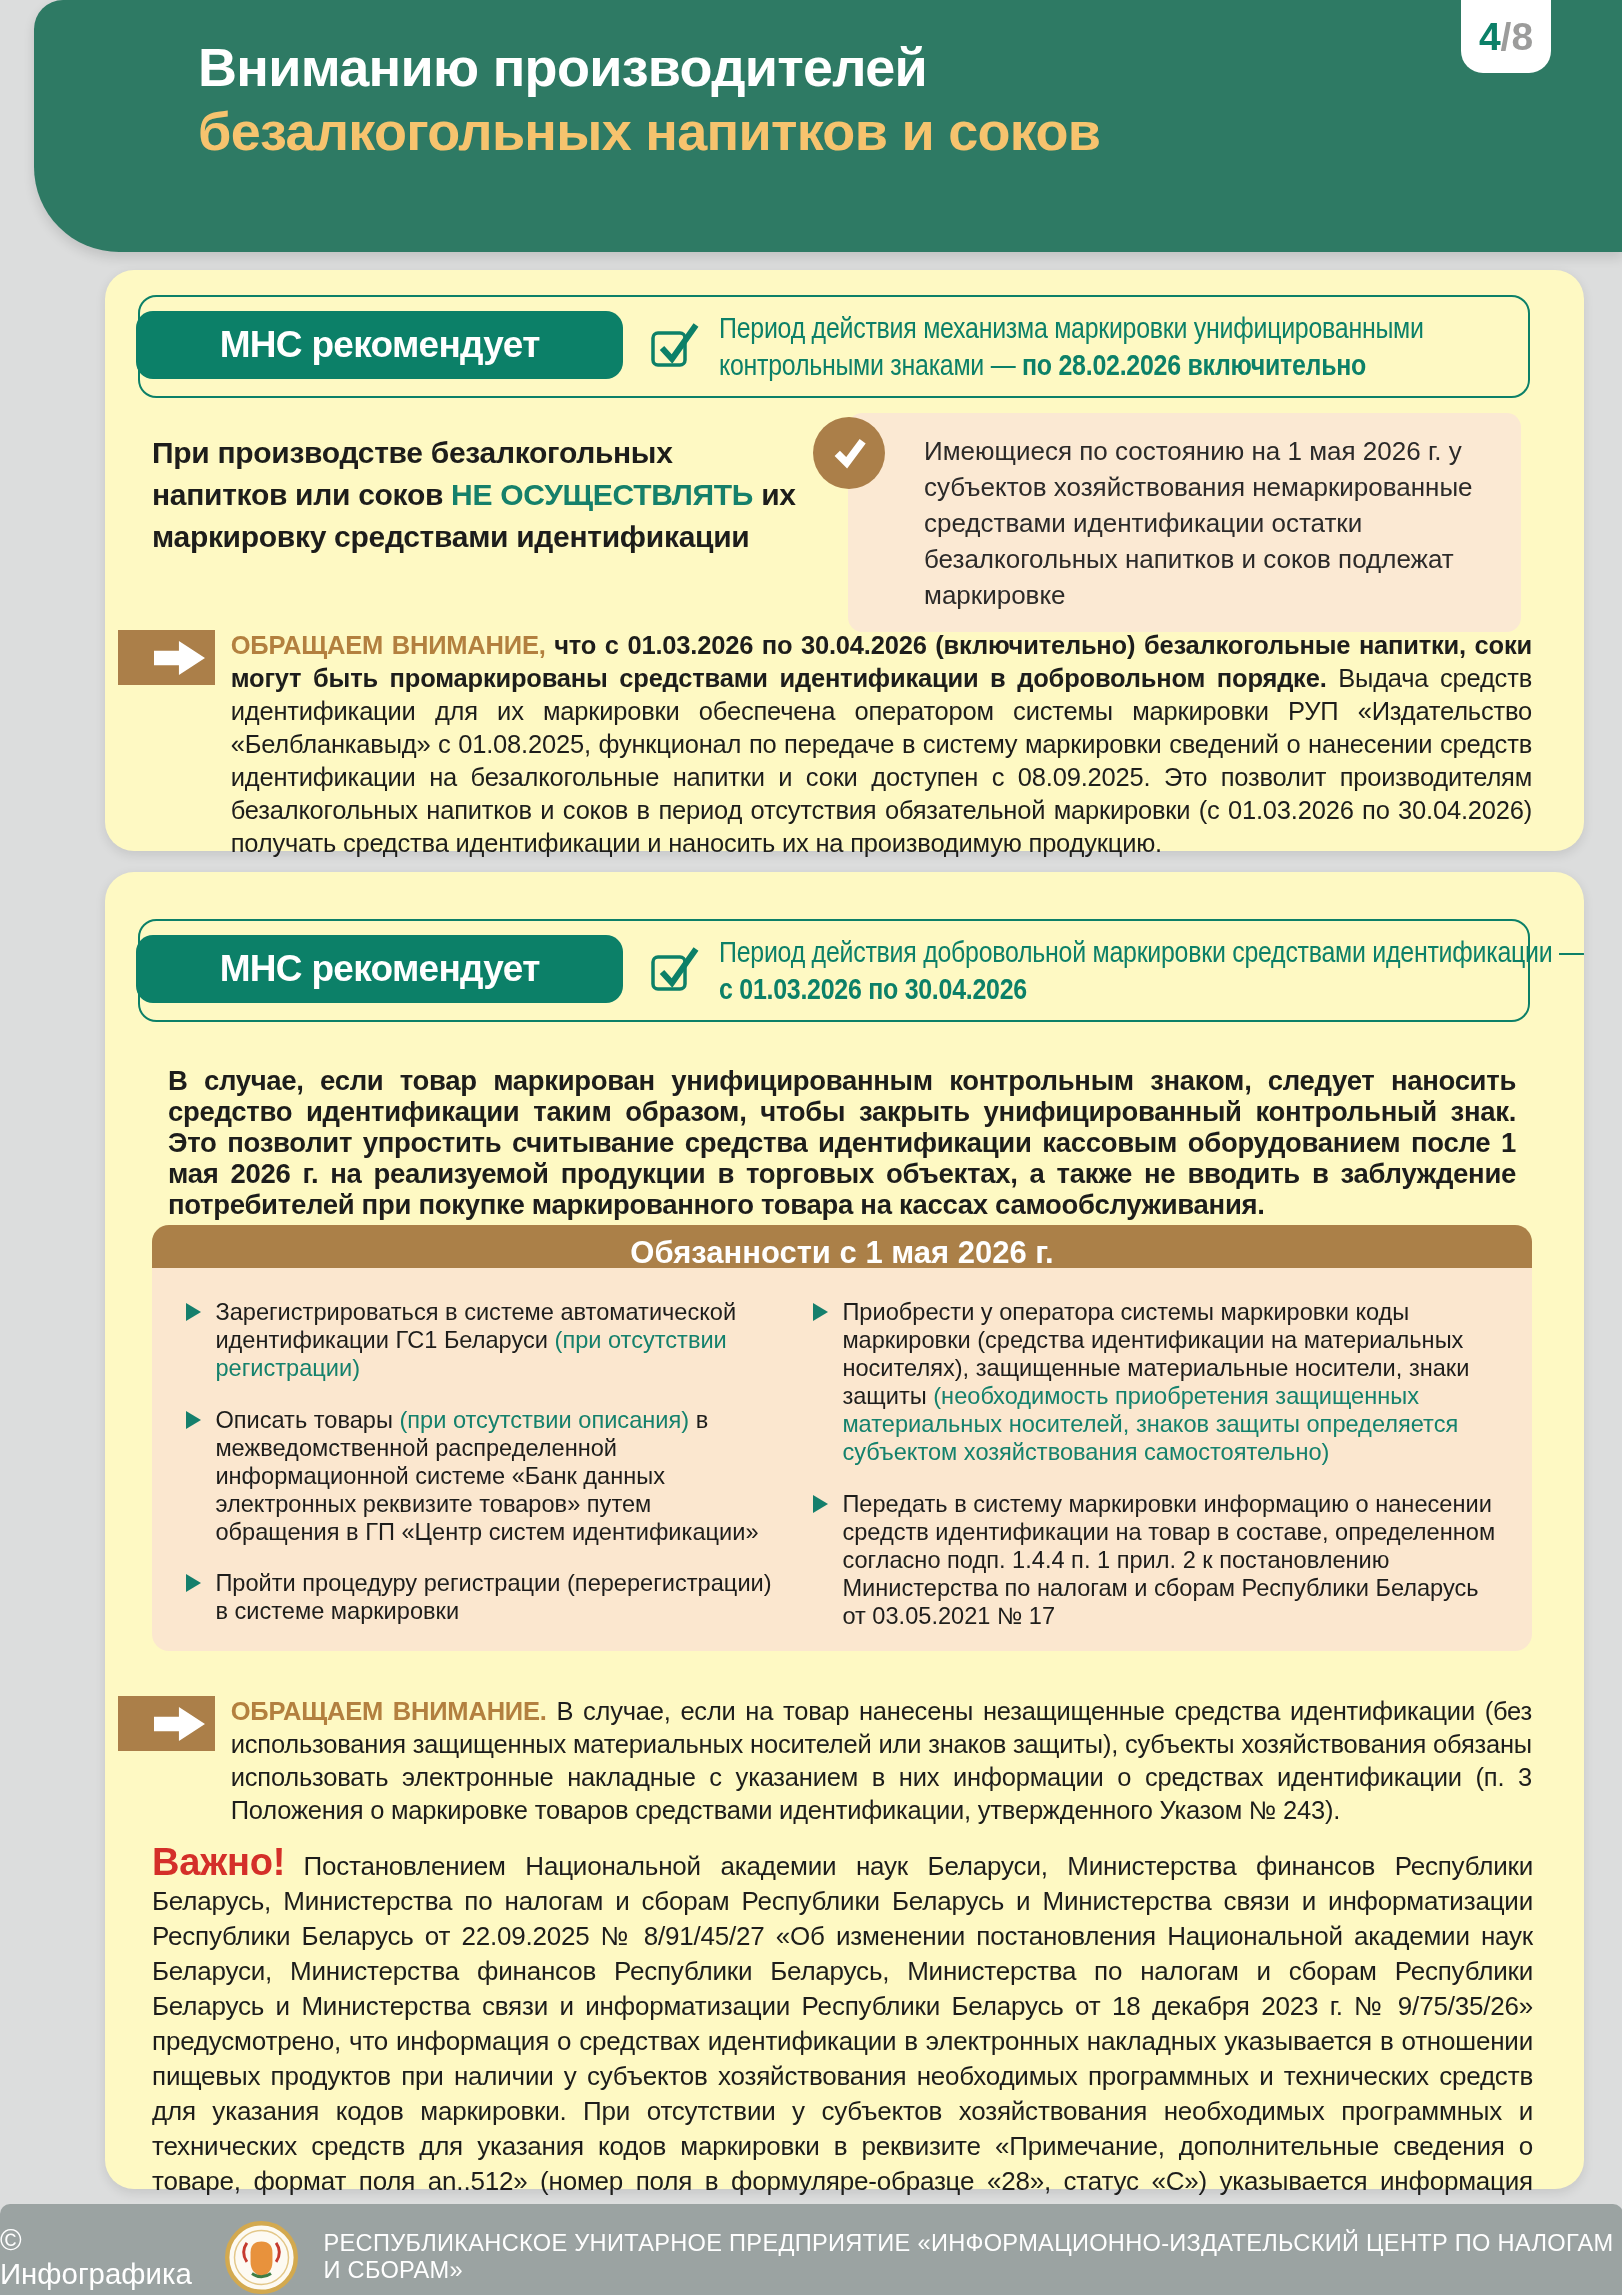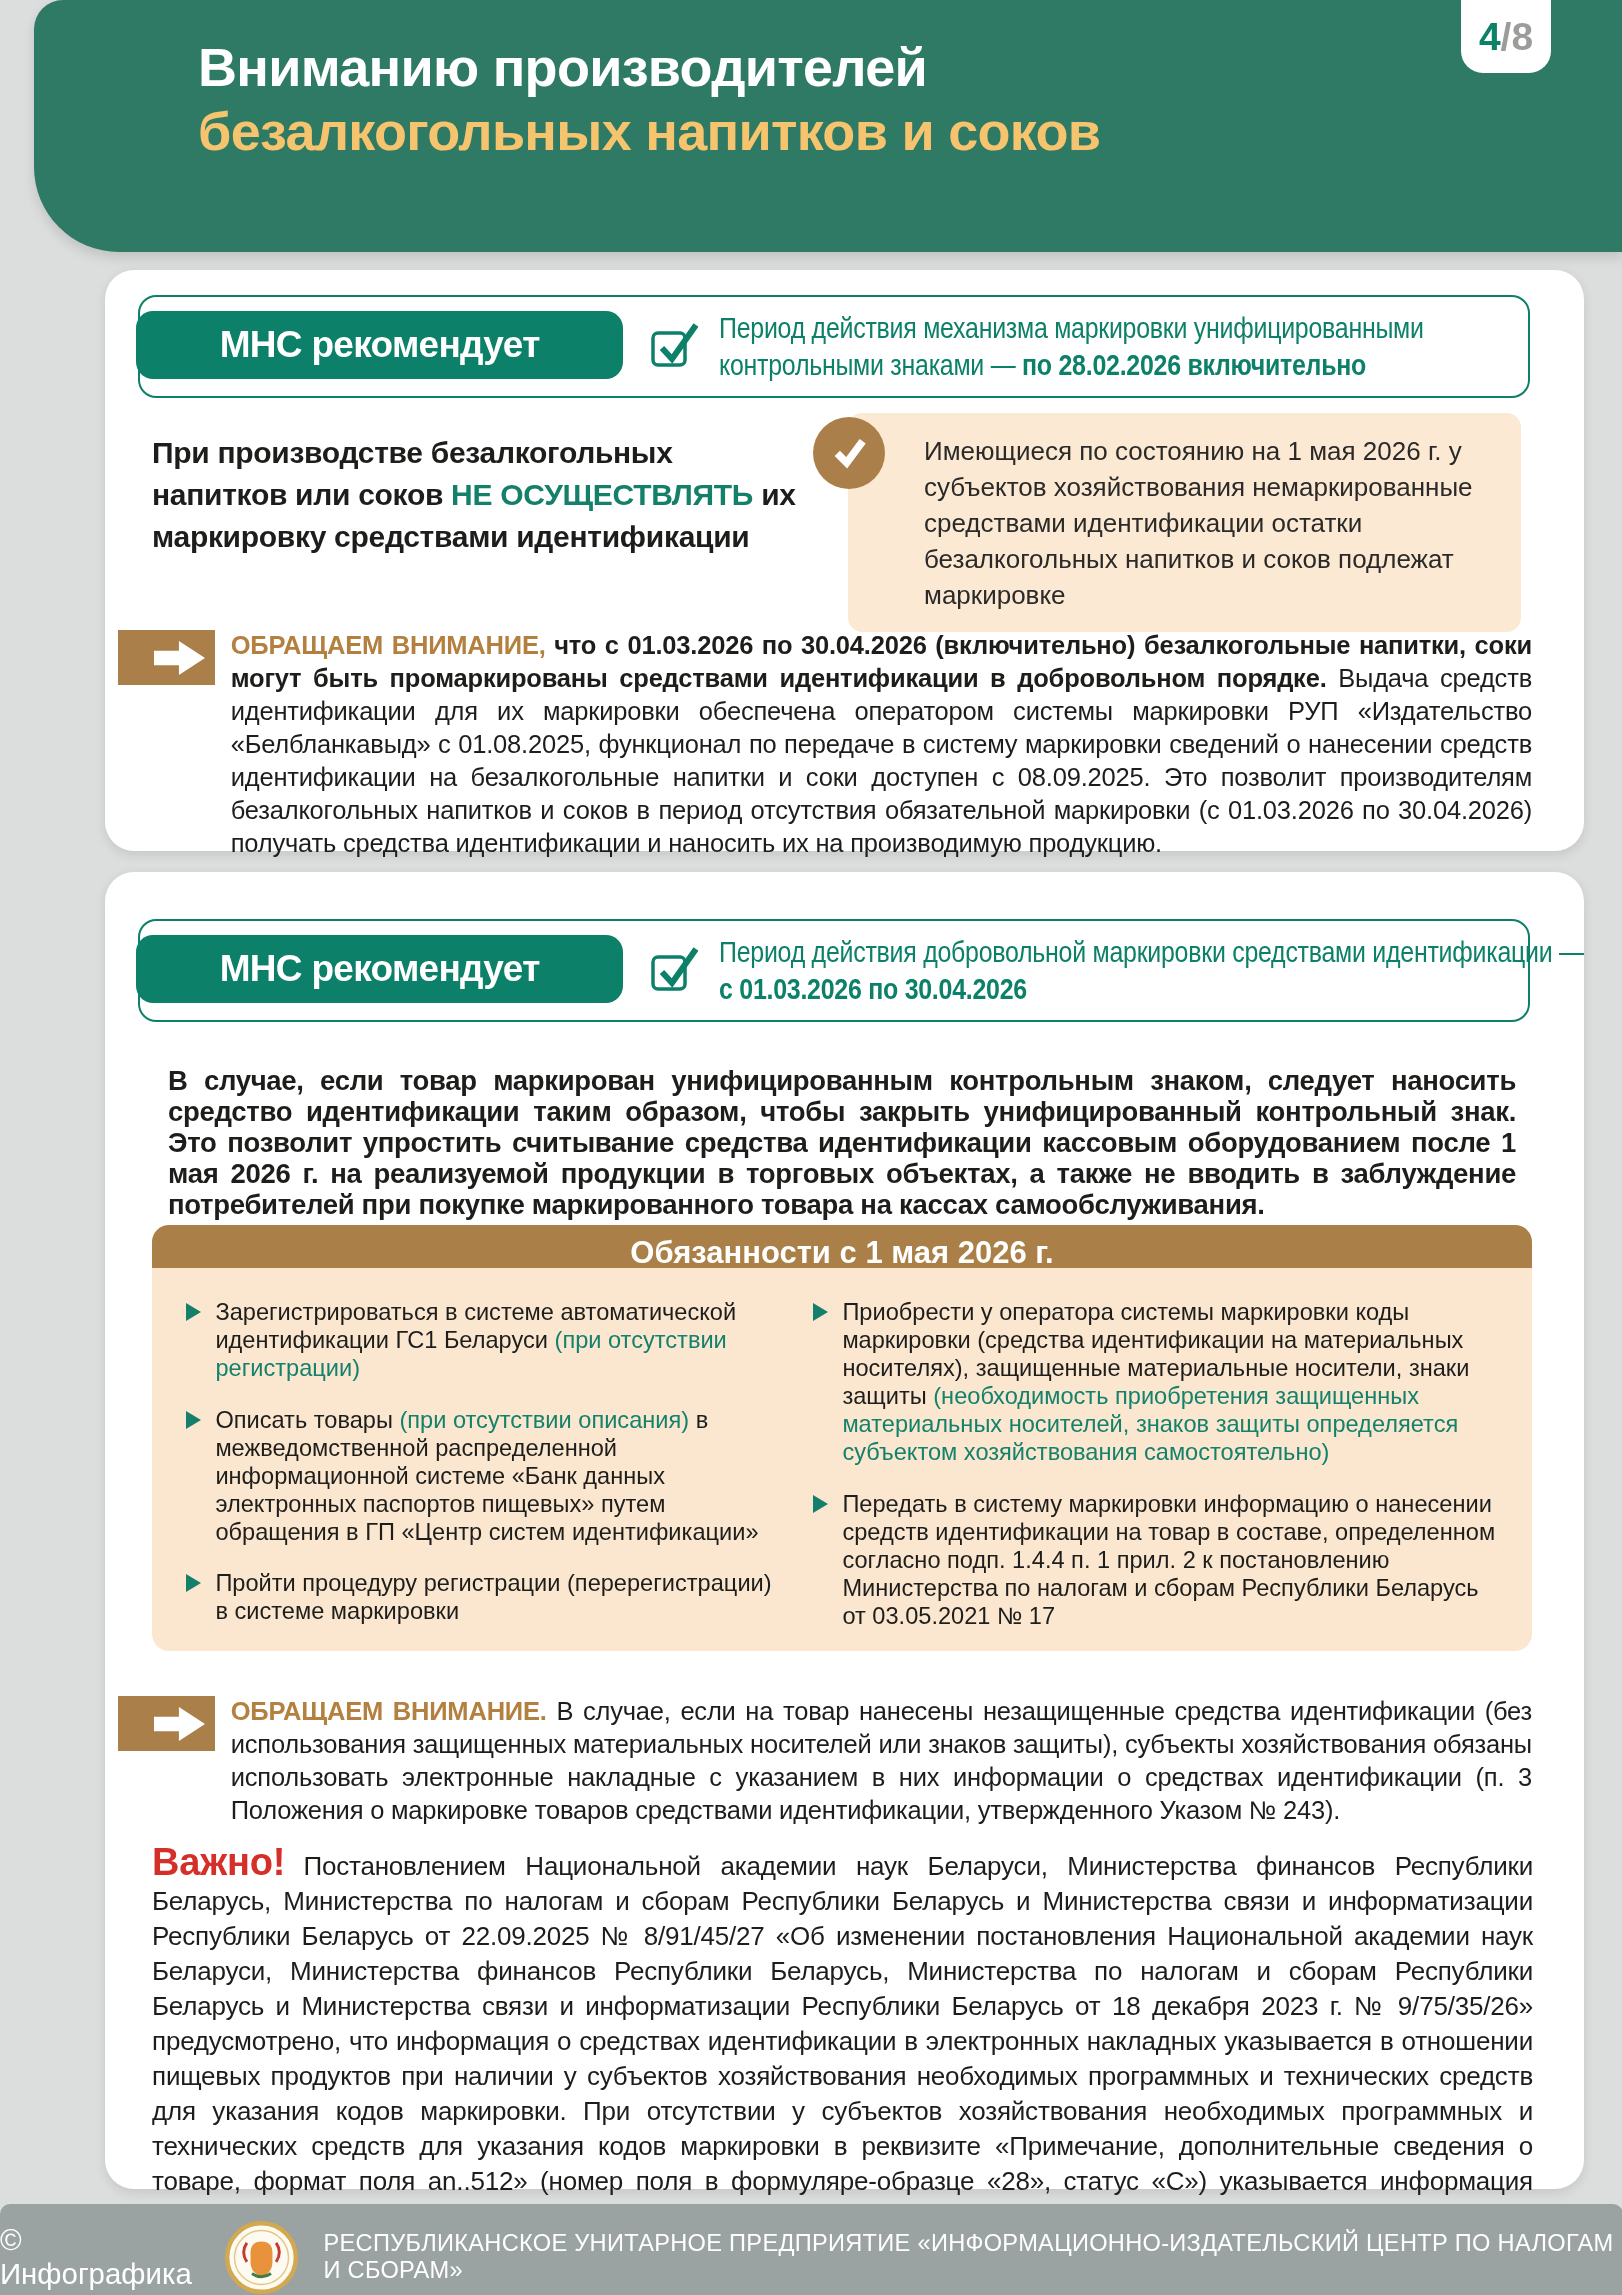--- a/index.html
+++ b/index.html
@@ -24,21 +24,21 @@
     position:absolute; left:1461px; top:0; width:90px; height:73px;
     background:#ffffff; border-radius:0 0 22px 22px;
     display:flex; align-items:center; justify-content:center;
     font-size:39px; font-weight:bold;
   }
   .pb-cur { color:#0c8068; }
   .pb-tot { color:#9c9c9b; }
 
   
   .card {
-    position:absolute; left:105px; width:1479px; background:#ffffff;
+    position:absolute; left:105px; width:1479px; background:#fef9c3;
     border-radius:29px; box-shadow:0 3.9px 10.5px rgba(0,0,0,.10);
   }
   .card1 { top:270px; height:581px; }
   .card2 { top:872px; height:1317px; }
 
   
   .rec-box {
     position:absolute; left:33px; right:54px; height:99px;
     border:2.6px solid #0c8068; border-radius:18.3px;
   }
@@ -235,21 +235,21 @@
     <div class="oblig-panel">
       <div class="ob-col left">
 
         <div class="oblig-item">
           <span class="bullet"></span>
           <p><span>Зарегистрироваться в системе автоматической идентификации ГС1 Беларуси </span><span class="green">(при отсутствии регистрации)</span><span></span></p>
         </div>
 
         <div class="oblig-item">
           <span class="bullet"></span>
-          <p><span>Описать товары </span><span class="green">(при отсутствии описания)</span><span> в межведомственной распределенной информационной системе «Банк данных электронных паспортов пищевых» путем обращения в ГП «Центр систем идентификации»</span></p>
+          <p><span>Описать товары </span><span class="green">(при отсутствии описания)</span><span> в межведомственной распределенной информационной системе «Банк данных электронных реквизите товаров» путем обращения в ГП «Центр систем идентификации»</span></p>
         </div>
 
         <div class="oblig-item">
           <span class="bullet"></span>
           <p><span>Пройти процедуру регистрации (перерегистрации) в системе маркировки</span><span class="green"></span><span></span></p>
         </div>
 
       </div>
       <div class="ob-col right">
 

